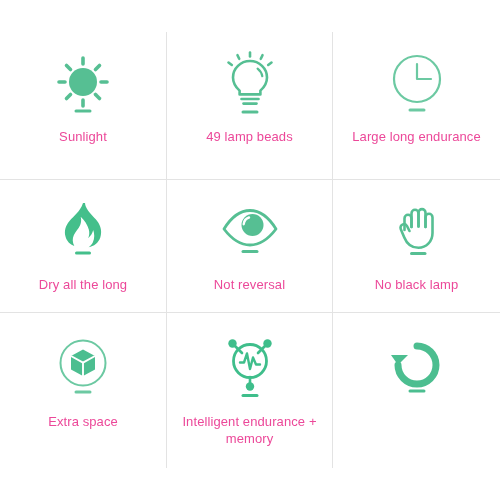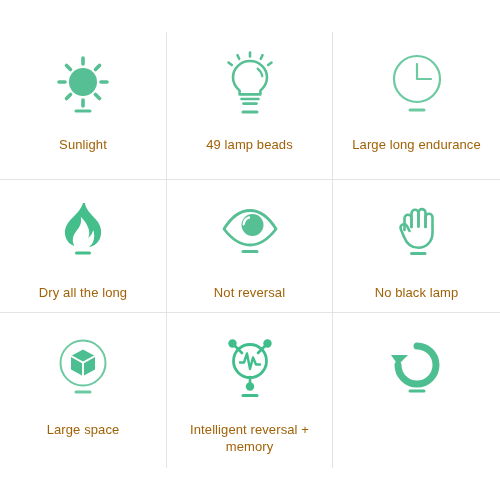--- a/index.html
+++ b/index.html
@@ -49,24 +49,24 @@
     align-items: center;
     justify-content: center;
     margin-top: 14px;
   }
 
   .icon-wrap svg {
     display: block;
   }
 
   .cell-label {
-    margin-top: 16px;
+    margin-top: 8px;
     font-size: 13px;
     line-height: 17px;
-    color: #a16207;
+    color: #ec4899;
     text-align: center;
     letter-spacing: 0.1px;
     max-width: 160px;
     padding: 0 4px;
     box-sizing: border-box;
   }
 
   
   .row-2 .icon-wrap { margin-top: 18px; }
 </style>
@@ -181,40 +181,40 @@
         <g>
           <polygon points="29,13.5 41,20 41,33.5 29,40 17,33.5 17,20" fill="#4CBE90"></polygon>
           <g stroke="#ffffff" stroke-width="1.9" stroke-linejoin="round" fill="none">
             <polyline points="17,20 29,26.6 41,20"></polyline>
             <line x1="29" y1="26.6" x2="29" y2="40"></line>
           </g>
         </g>
         <line x1="22" y1="56" x2="36" y2="56" stroke="#6CC9A2" stroke-width="3" stroke-linecap="round"></line>
       </svg>
     </div>
-    <div class="cell-label">Large space</div>
+    <div class="cell-label">Extra space</div>
   </div>
 
   <div class="cell row-2 col-1">
     <div class="icon-wrap">
       <svg width="58" height="66" viewBox="0 0 58 66">
         <g stroke="#3FBE8B" stroke-width="2.6" stroke-linecap="round" fill="none">
           <line x1="13" y1="10" x2="21" y2="18"></line>
           <line x1="45" y1="10" x2="37" y2="18"></line>
           <line x1="29" y1="42" x2="29" y2="50"></line>
         </g>
         <circle cx="11.5" cy="8.5" r="4.2" fill="#3FBE8B"></circle>
         <circle cx="46.5" cy="8.5" r="4.2" fill="#3FBE8B"></circle>
         <circle cx="29" cy="51.5" r="4.2" fill="#3FBE8B"></circle>
         <circle cx="29" cy="26" r="16.5" fill="none" stroke="#3FBE8B" stroke-width="2.8"></circle>
         <polyline points="19,27.5 23,27.5 26,18.5 29,34 32,22.5 35,29.5 39,29.5" fill="none" stroke="#3FBE8B" stroke-width="2.4" stroke-linecap="round" stroke-linejoin="round"></polyline>
         <line x1="22" y1="60.5" x2="36" y2="60.5" stroke="#3FBE8B" stroke-width="3" stroke-linecap="round"></line>
       </svg>
     </div>
-    <div class="cell-label">Intelligent reversal + memory</div>
+    <div class="cell-label">Intelligent endurance + memory</div>
   </div>
 
   <div class="cell row-2 col-2">
     <div class="icon-wrap">
       <svg width="56" height="62" viewBox="0 0 56 62">
         <path d="M28 9 C38.5 9 47 17.5 47 28 C47 38.5 38.5 47 28 47 C17.5 47 9 38.5 9 28" fill="none" stroke="#4CBE90" stroke-width="7" stroke-linecap="round"></path>
         <polygon points="9,28 2,18 19,18" fill="#4CBE90"></polygon>
         <line x1="21" y1="54" x2="35" y2="54" stroke="#4CBE90" stroke-width="3" stroke-linecap="round"></line>
       </svg>
     </div>

